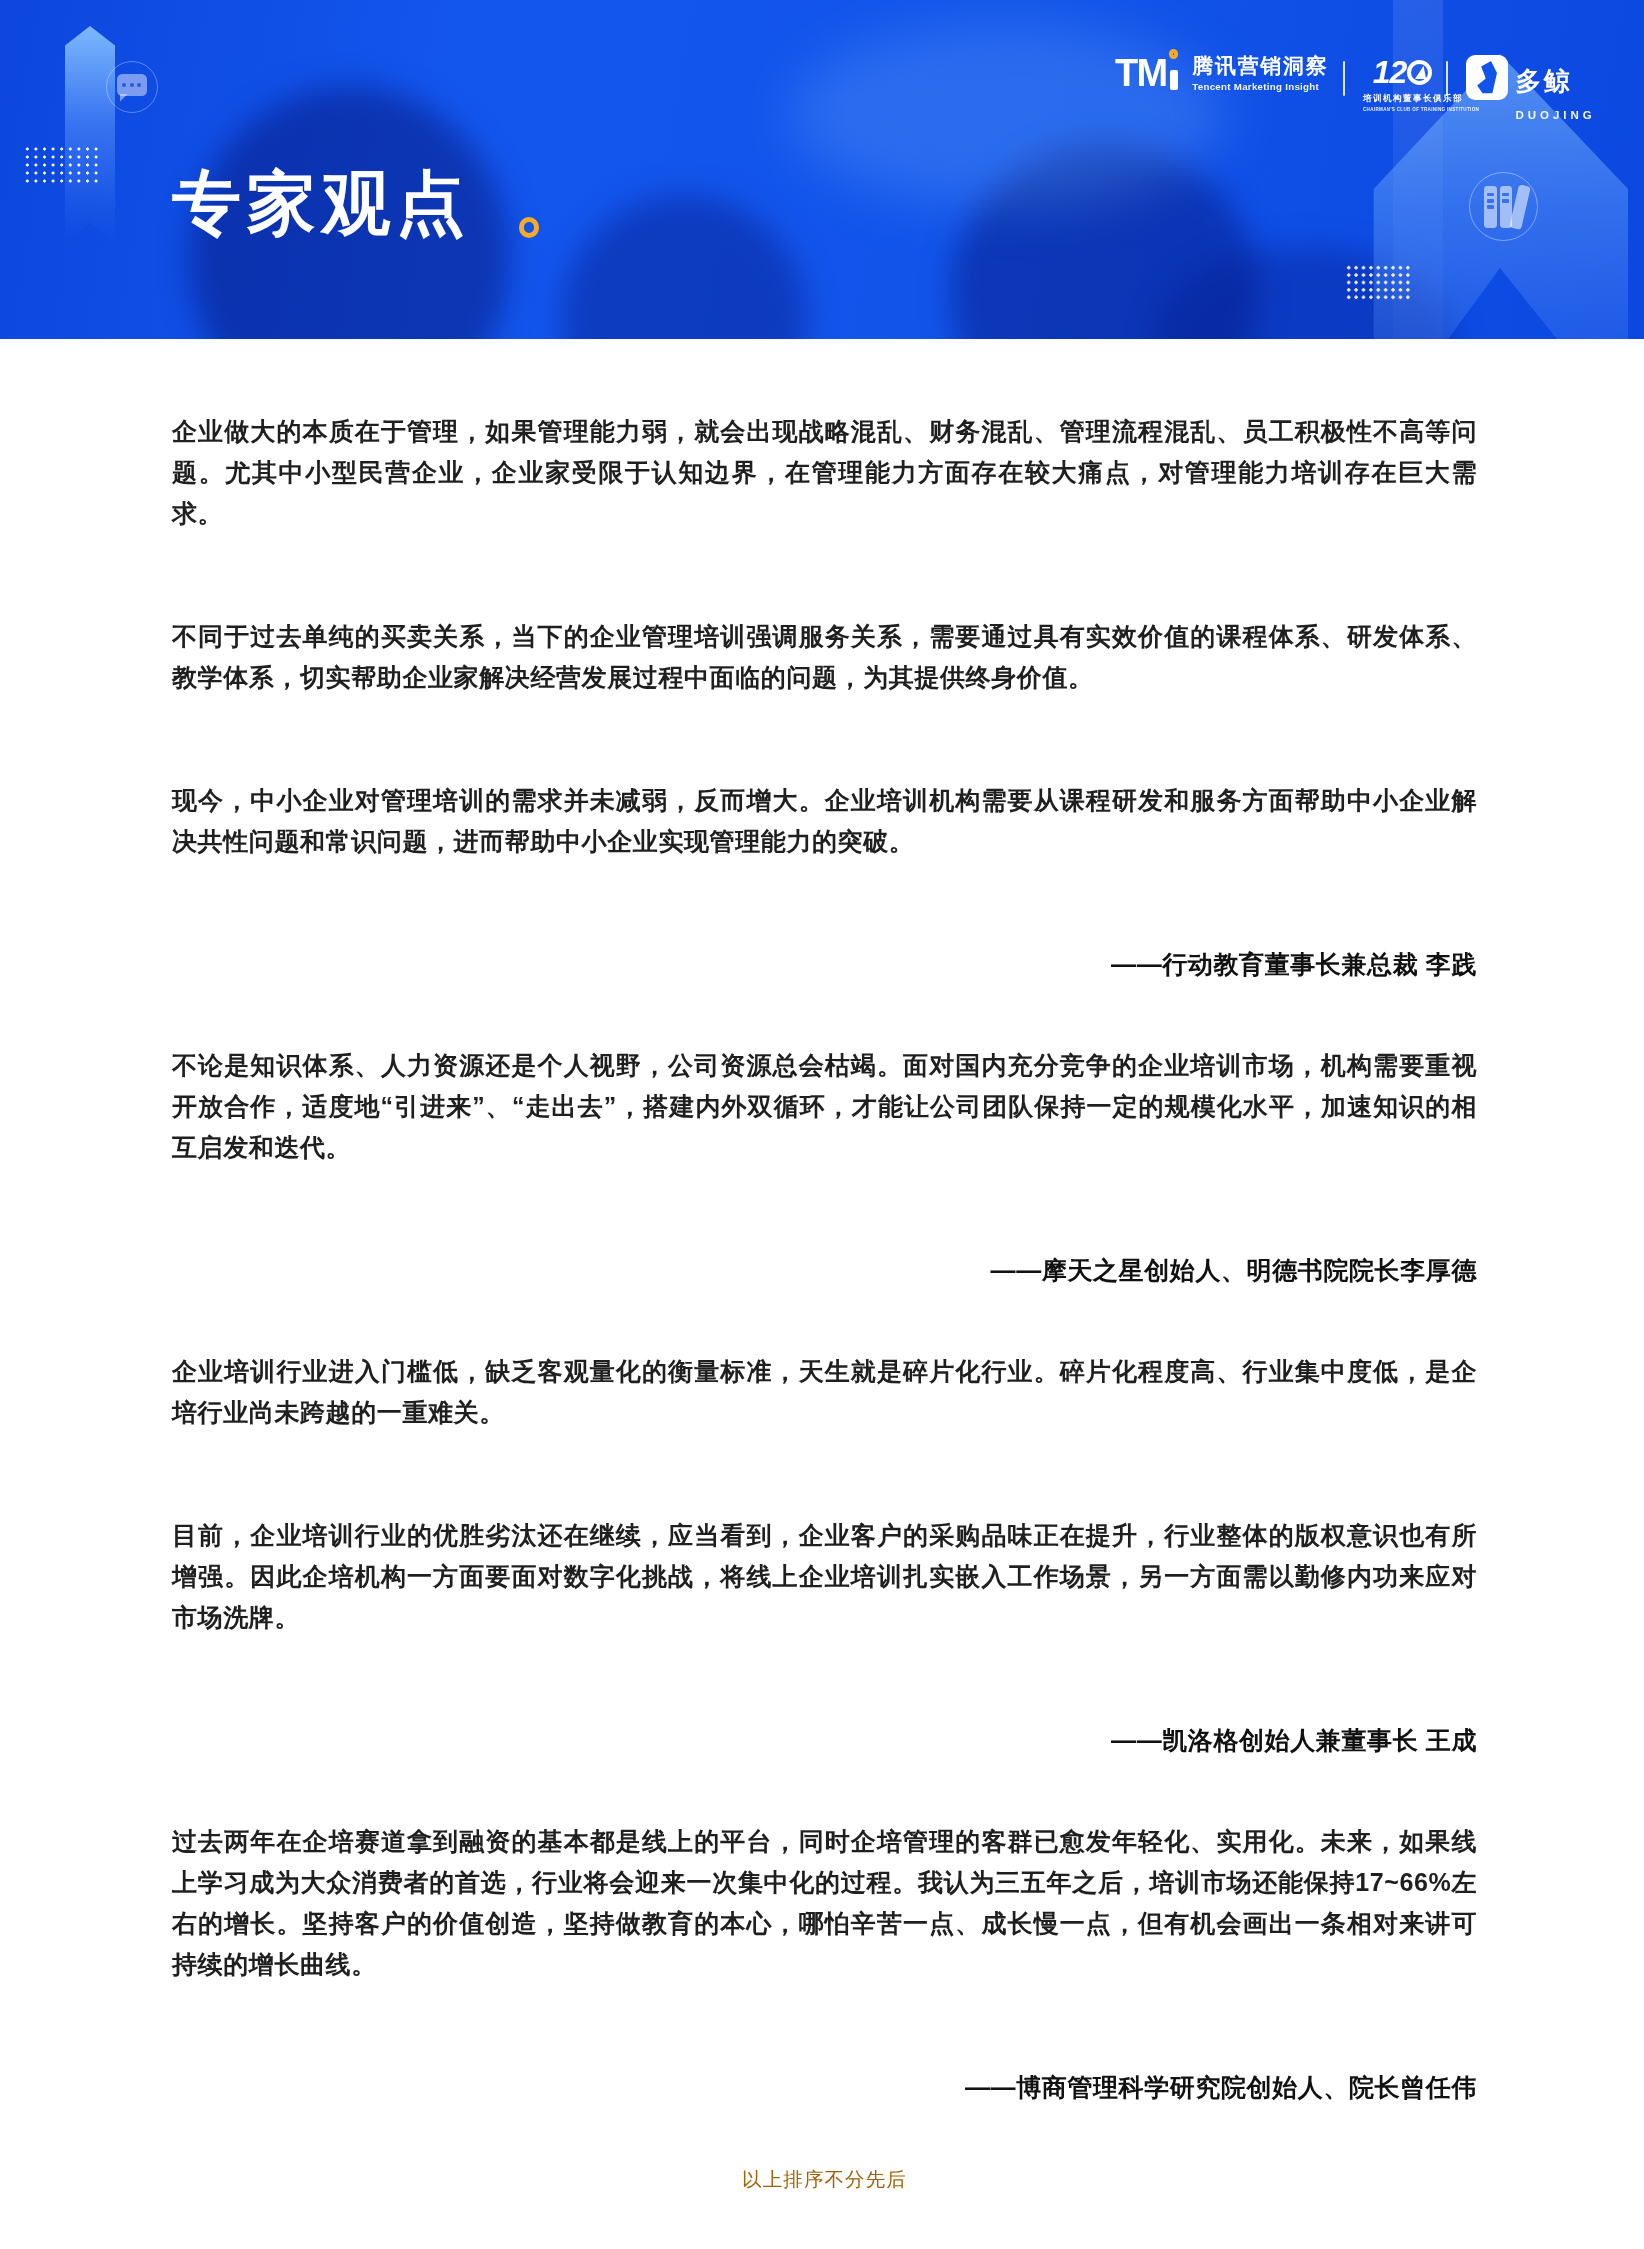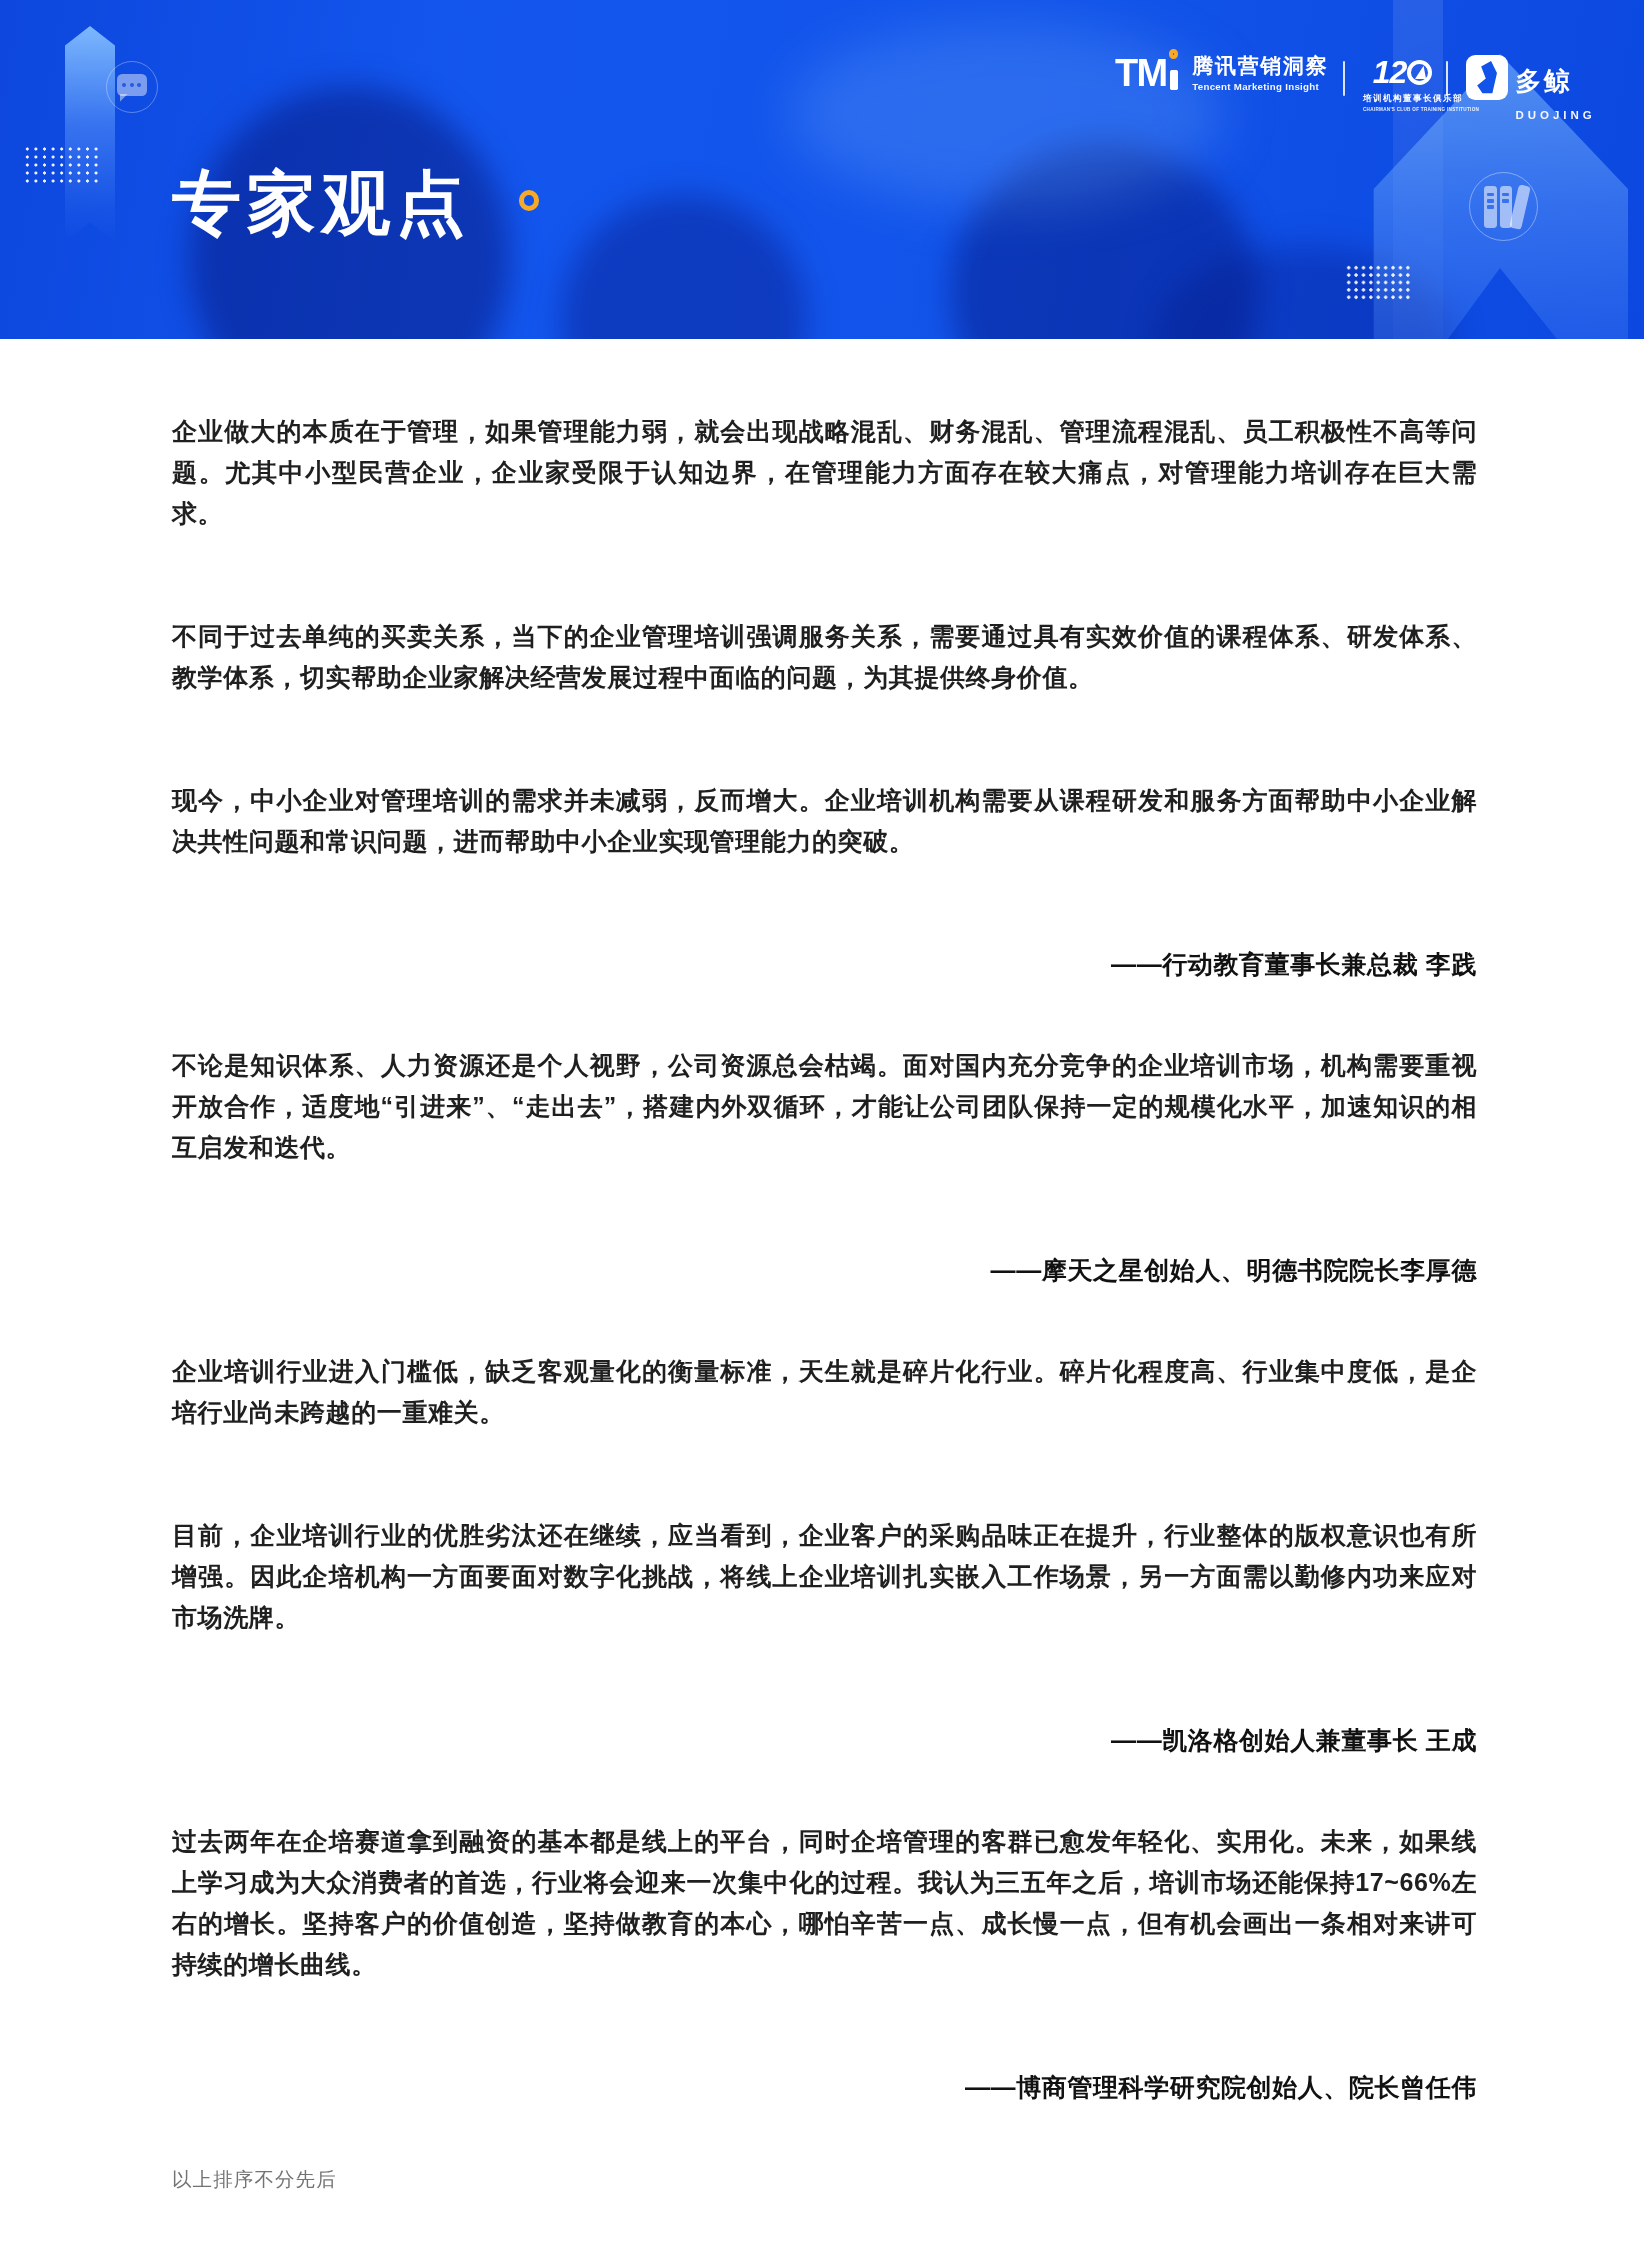--- a/index.html
+++ b/index.html
@@ -41,21 +41,21 @@
   .books-circle { position:absolute; left:1469px; top:172px; width:69px; height:69px; border-radius:50%;
                   border:1.7px solid rgba(255,255,255,.38); }
   .spine { position:absolute; background:rgba(255,255,255,.55); border-radius:3.4px; padding-top:6.9px; }
   .spine.s1 { left:13.7px; top:13px; width:13px; height:42px; }
   .spine.s2 { left:30px; top:13px; width:11.5px; height:42px; }
   .spine.s3 { left:44px; top:11.5px; width:11.5px; height:44px; transform:rotate(13deg); }
   .slot { width:6.9px; height:3.4px; margin:2.9px auto 0; border-radius:1.1px; background:rgba(40,100,235,.85); }
   .spine .slot:first-child { margin-top:0; }
 
   
-  .title-row { position:absolute; left:172px; top:169px; display:flex; align-items:center;gap:42px; }
+  .title-row { position:absolute; left:172px; top:169px; display:flex; align-items:flex-end;gap:42px; }
   .page-title { color:#ffffff; font-size:69px; line-height:1; font-weight:700; letter-spacing:5.7px; }
   .title-ring { display:inline-block; width:20.6px; height:20.6px; border:5.7px solid #F7A928; border-radius:50%;
                 margin:-5.7px 0 0 5.7px; }
 
   
   .brand-item { position:absolute; color:#fff; }
   .logo-tmi { left:1115px; top:54px; display:flex; align-items:flex-start; }
   .tmi-letters { font-size:38px; font-weight:900; letter-spacing:-1.7px; line-height:1; }
   .tmi-i { position:relative; width:8px; height:30px; margin:5.7px 4.6px 0 4px; }
   .tmi-i .stem { position:absolute; left:0; bottom:0; width:7.4px; height:19.5px; background:#fff; border-radius:1.7px; }
@@ -87,21 +87,21 @@
   
   .content { position:absolute; left:0; top:339px; width:1645px; padding:72px 168px 0 172px;
              color:#1f1f1f; font-size:25px; line-height:41px; font-weight:600; letter-spacing:0.6px;
              text-align:justify; }
   .quote-section { margin-bottom:60px; }
   .quote-paragraph { margin-bottom:82px; }
   .quote-section .quote-paragraph:last-of-type { margin-bottom:0; }
   .quote-attribution { margin-top:8px; text-align:right; font-weight:800; color:#111111; letter-spacing:0.6px; }
   .quote-attribution.wide-gap { margin-top:25px; }
   .footer-note { margin-top:57px; font-size:19.5px; line-height:23px; font-weight:400;
-                 color:#737373; letter-spacing:1.1px; text-align:left; }
+                 color:#a16207; letter-spacing:1.1px; text-align:center; }
 </style>
 </head>
 <body>
 
 <div class="page">
 
   <header class="banner">
     <div class="blob b1"></div>
     <div class="blob b2"></div>
     <div class="blob b3"></div>

